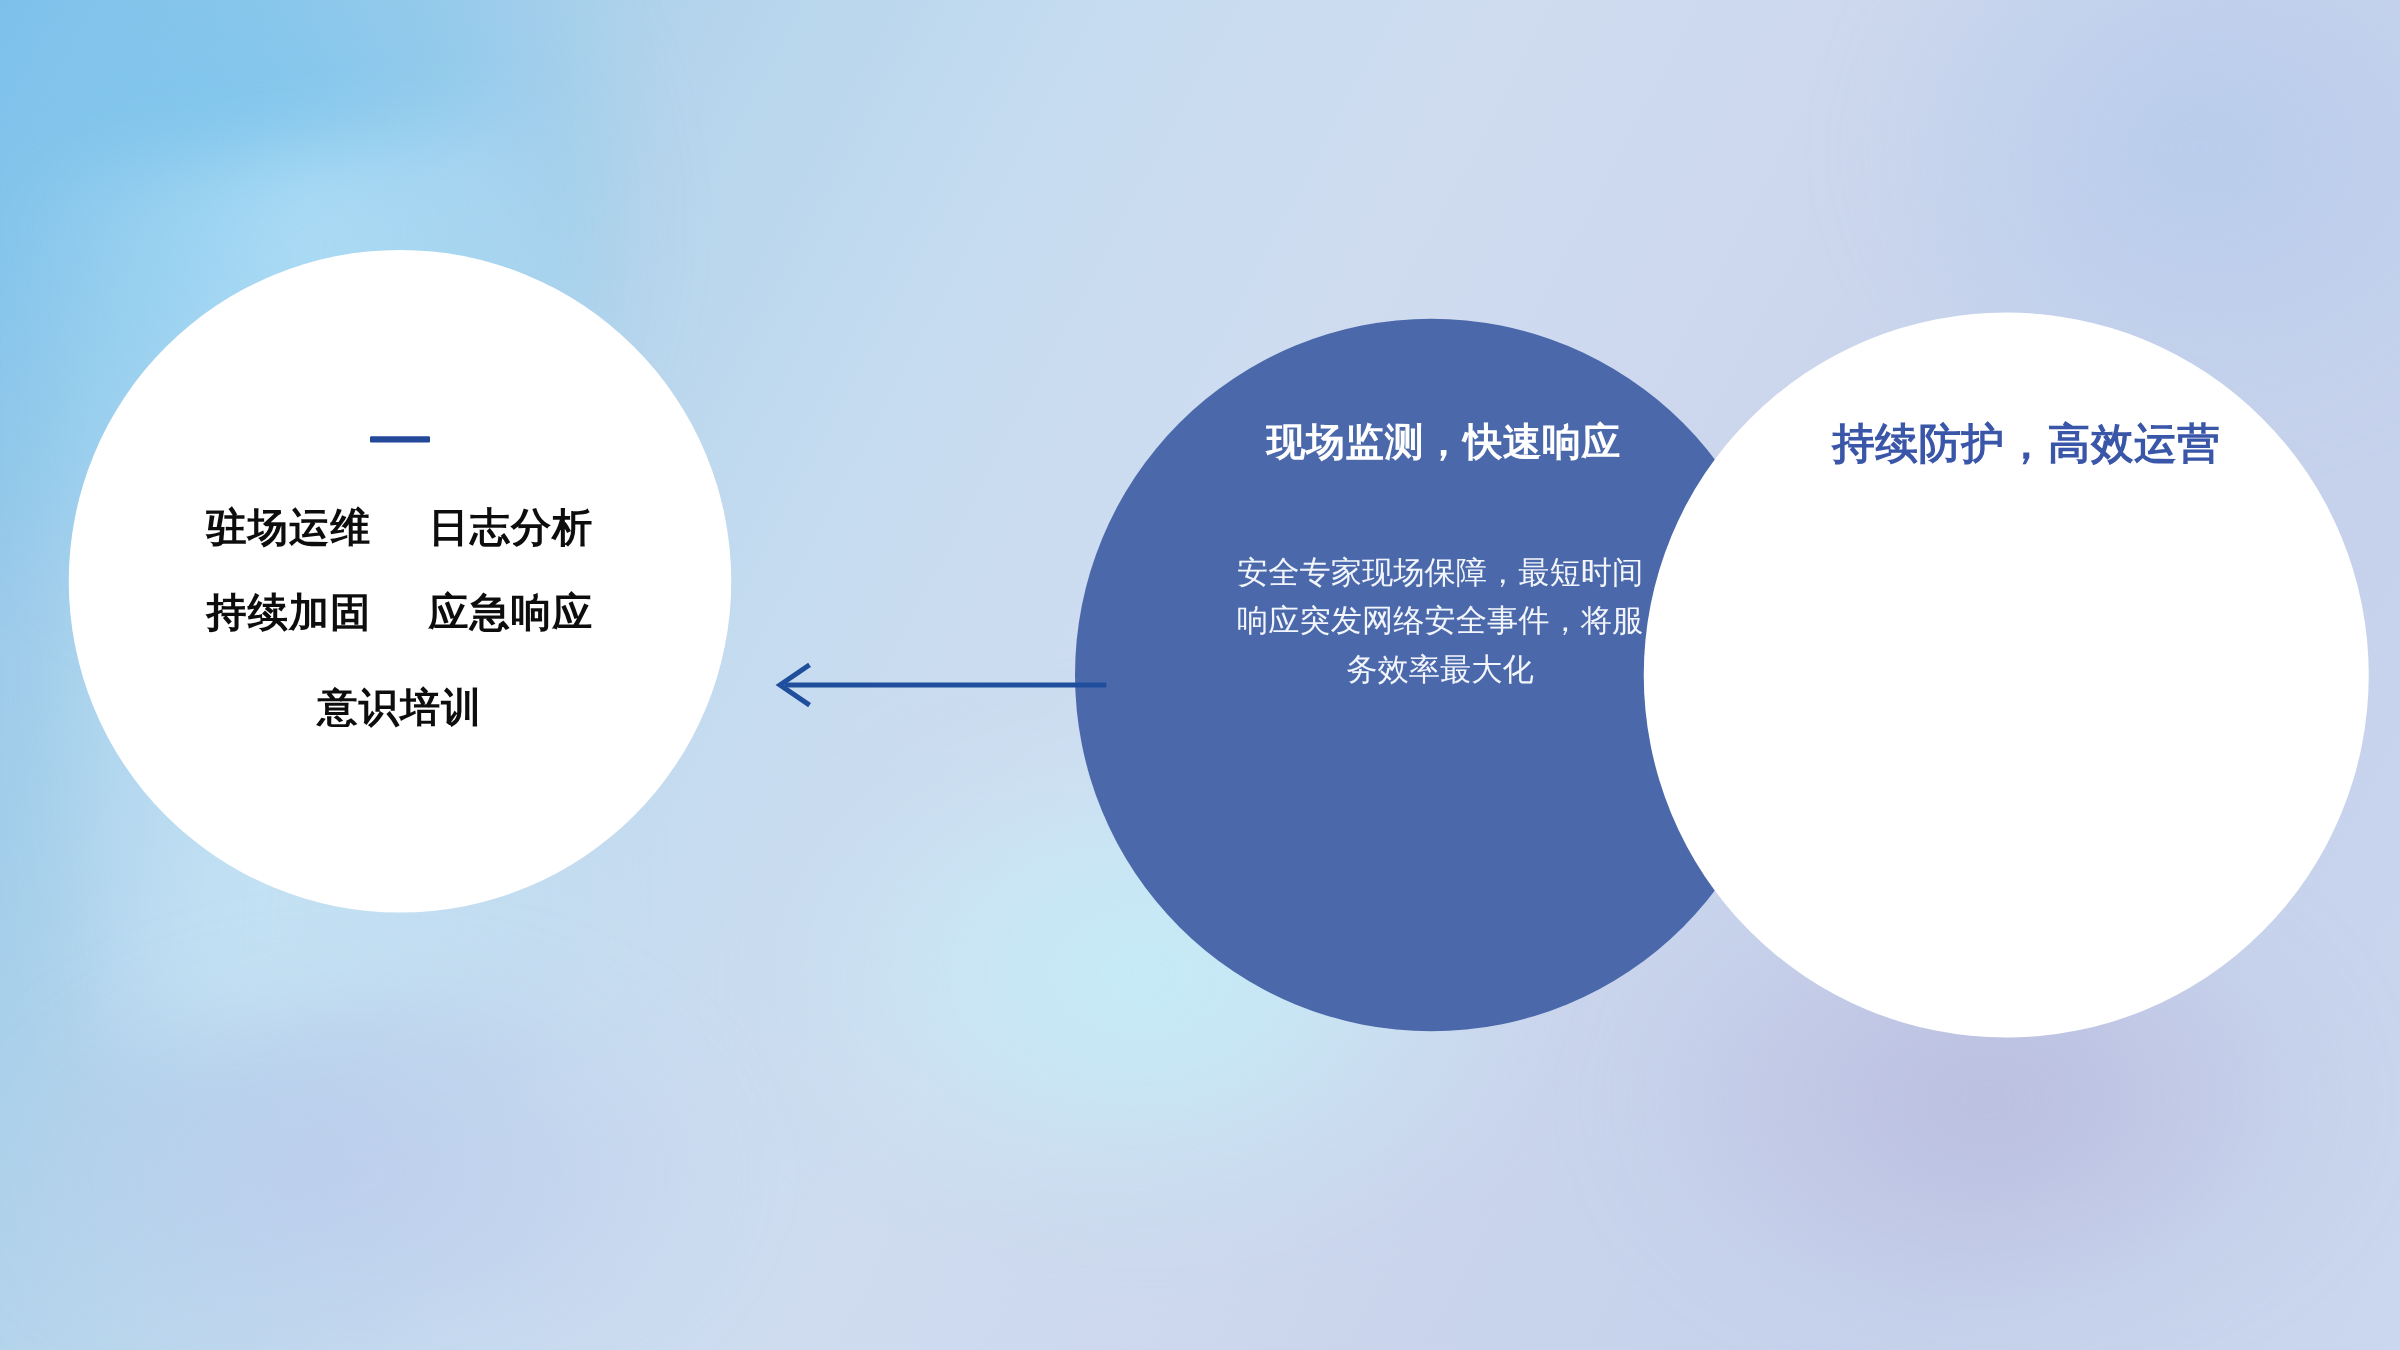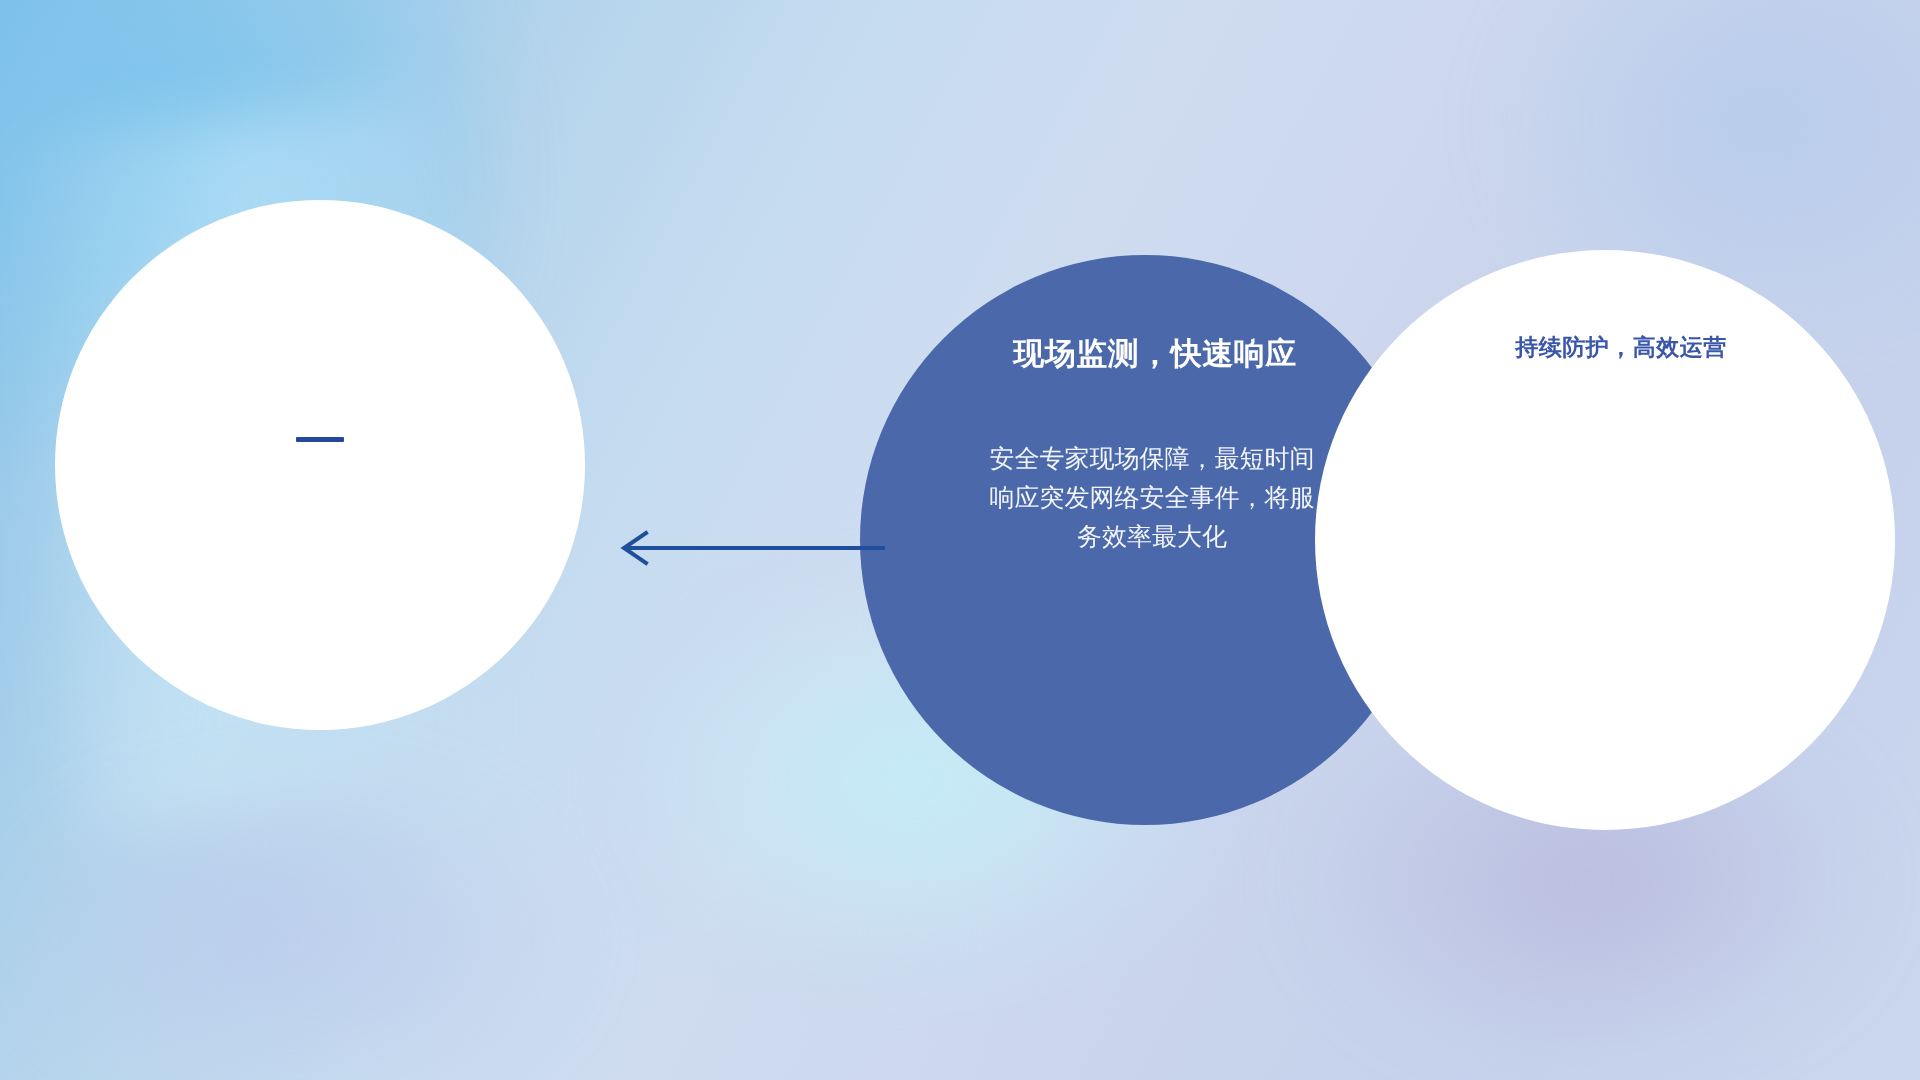--- a/index.html
+++ b/index.html
@@ -193,21 +193,21 @@
     width: 580px;
     height: 580px;
     display: flex;
     flex-direction: column;
     align-items: center;
     padding-top: 82px;
     box-sizing: border-box;
   }
   .right-title {
     color: #3a56a8;
-    font-size: 23px;
+    font-size: 34px;
     font-weight: 700;
     letter-spacing: 0.5px;
     white-space: nowrap;
     margin-left: 32px;
   }
   .right-body {
     color: #1b1b1b;
     font-size: 25px;
     line-height: 1.55;
     width: 440px;
@@ -235,20 +235,35 @@
   <div class="bg-glow-a"></div>
   <div class="bg-streak"></div>
   <div class="bg-glow-b"></div>
   <div class="bg-glow-c"></div>
   <div class="bg-glow-d"></div>
   <div class="bg-glow-e"></div>
 
   <div class="circle circle-left">
     <div class="left-inner">
       <div class="mini-dash"></div>
+      <div class="left-lines">
+        <div class="left-row">
+          <span>驻场运维</span>
+          <span class="gap"></span>
+          <span>日志分析</span>
+        </div>
+        <div class="left-row">
+          <span>持续加固</span>
+          <span class="gap"></span>
+          <span>应急响应</span>
+        </div>
+        <div class="left-row single">
+          <span>意识培训</span>
+        </div>
+      </div>
     </div>
   </div>
 
   <div class="arrow-wrap">
     <svg width="290" height="56" viewBox="0 0 290 56">
       <line x1="285" y1="28" x2="28" y2="28" stroke="#1f4e9c" stroke-width="4"></line>
       <polyline points="46,13 24,28 46,43" fill="none" stroke="#1f4e9c" stroke-width="4" stroke-linecap="square"></polyline>
     </svg>
   </div>
 

